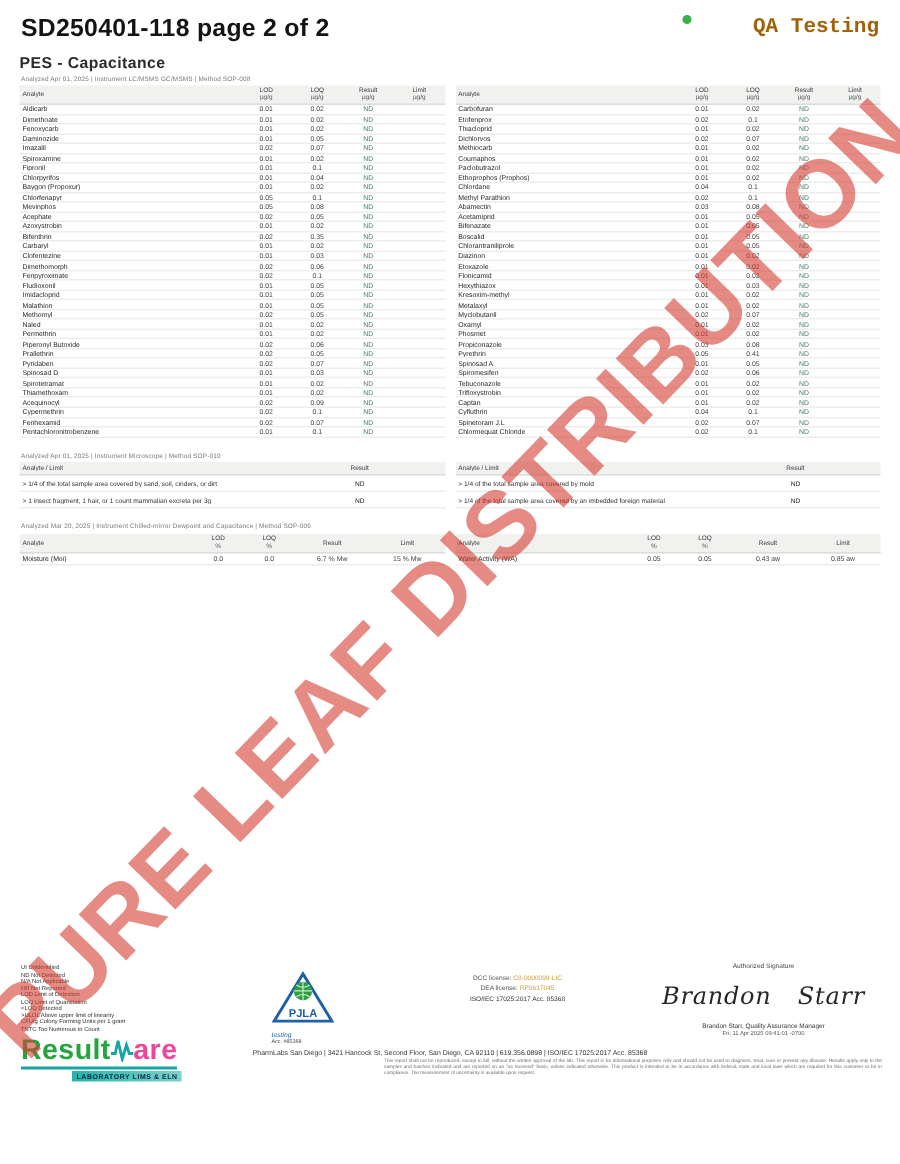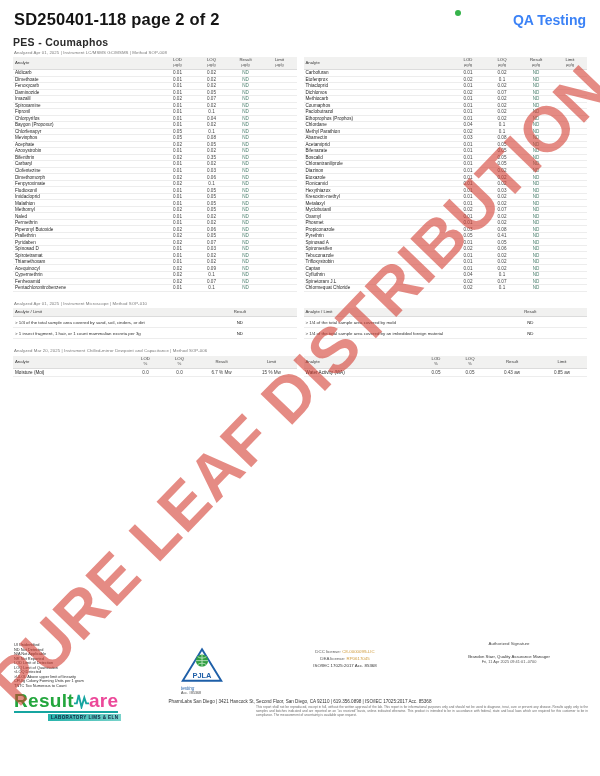--- a/index.html
+++ b/index.html
@@ -1,23 +1,23 @@
 <!DOCTYPE html>
 <html><head>
 <meta charset="utf-8">
 <style>
   * { margin:0; padding:0; box-sizing:border-box; }
   html,body { width:600px; height:776px; background:#ffffff; font-family:"Liberation Sans", sans-serif; position:relative; overflow:hidden; color:#222; }
 
   .page { position:absolute; inset:0; padding:10px 13px 0 13px; }
 
   
-  .hdr { display:flex; justify-content:space-between; align-items:center; padding:0 1px; }
+  .hdr { display:flex; justify-content:space-between; align-items:flex-start; padding:0 1px; }
   .hdr-title { font-size:16.5px; font-weight:700; letter-spacing:.2px; color:#141414; }
-  .hdr-right { font-size:14px; font-weight:600; color:#3b82f6; }
+  .hdr-right { font-size:14px; font-weight:600; color:#a16207;font-family:Liberation Mono, monospace; }
   .green-dot { position:absolute; left:455px; top:10px; width:6px; height:6px; border-radius:50%; background:#35b34a; }
 
   
   .section { margin-top:7px; }
   .section-title { font-size:10.5px; font-weight:600; color:#2b2b2b; letter-spacing:.3px; }
   .section-sub { font-size:4.3px; color:#7a7a7a; margin:1.5px 0 2.5px 1px; letter-spacing:.1px; }
 
   
   .tbl { display:flex; gap:7px; }
   .half { flex:1; min-width:0; }
@@ -70,21 +70,21 @@
 
 <div class="page">
 
   <div class="hdr">
     <div class="hdr-title">SD250401-118 page 2 of 2</div>
     <div class="hdr-right">QA Testing</div>
   </div>
   <div class="green-dot"></div>
 
   <div class="section">
-    <div class="section-title">PES - Coumaphos</div>
+    <div class="section-title">PES - Capacitance</div>
     <div class="section-sub">Analyzed Apr 01, 2025  |  Instrument LC/MSMS GC/MSMS  |  Method SOP-008</div>
     <div class="tbl" id="pes-table">
         <div class="half">
           <div class="thead">
             <div class="cell-analyte th">Analyte</div>
             <div class="cell-num th">
               <div>LOD</div>
               <div class="unit">µg/g</div>
             </div>
             <div class="cell-num th">
@@ -730,20 +730,21 @@
   </div>
   <div>
     <span>DEA license:</span>
     <span class="lic-val">RP0617045</span>
   </div>
   <div class="lic-iso">ISO/IEC 17025:2017 Acc. 85368</div>
 </div>
 
 <div class="sig">
   <div class="sig-label">Authorized Signature</div>
+  <div class="sig-script">Brandon Starr</div>
   <div class="sig-name">Brandon Starr, Quality Assurance Manager</div>
   <div class="sig-date">Fri, 11 Apr 2025 09:41:01 -0700</div>
 </div>
 
 <div class="pw-logo">
   <div class="pw-text">
     <span class="pw-p1">Result</span><span><svg width="15" height="17" viewBox="0 0 16 18" style="vertical-align:-2px;">
           <polyline points="0,12 3,12 5,3 8,16 11,6 13,12 16,12" stroke="#16a5a0" stroke-width="2" fill="none"></polyline>
         </svg></span><span class="pw-p2">are</span>
   </div>

